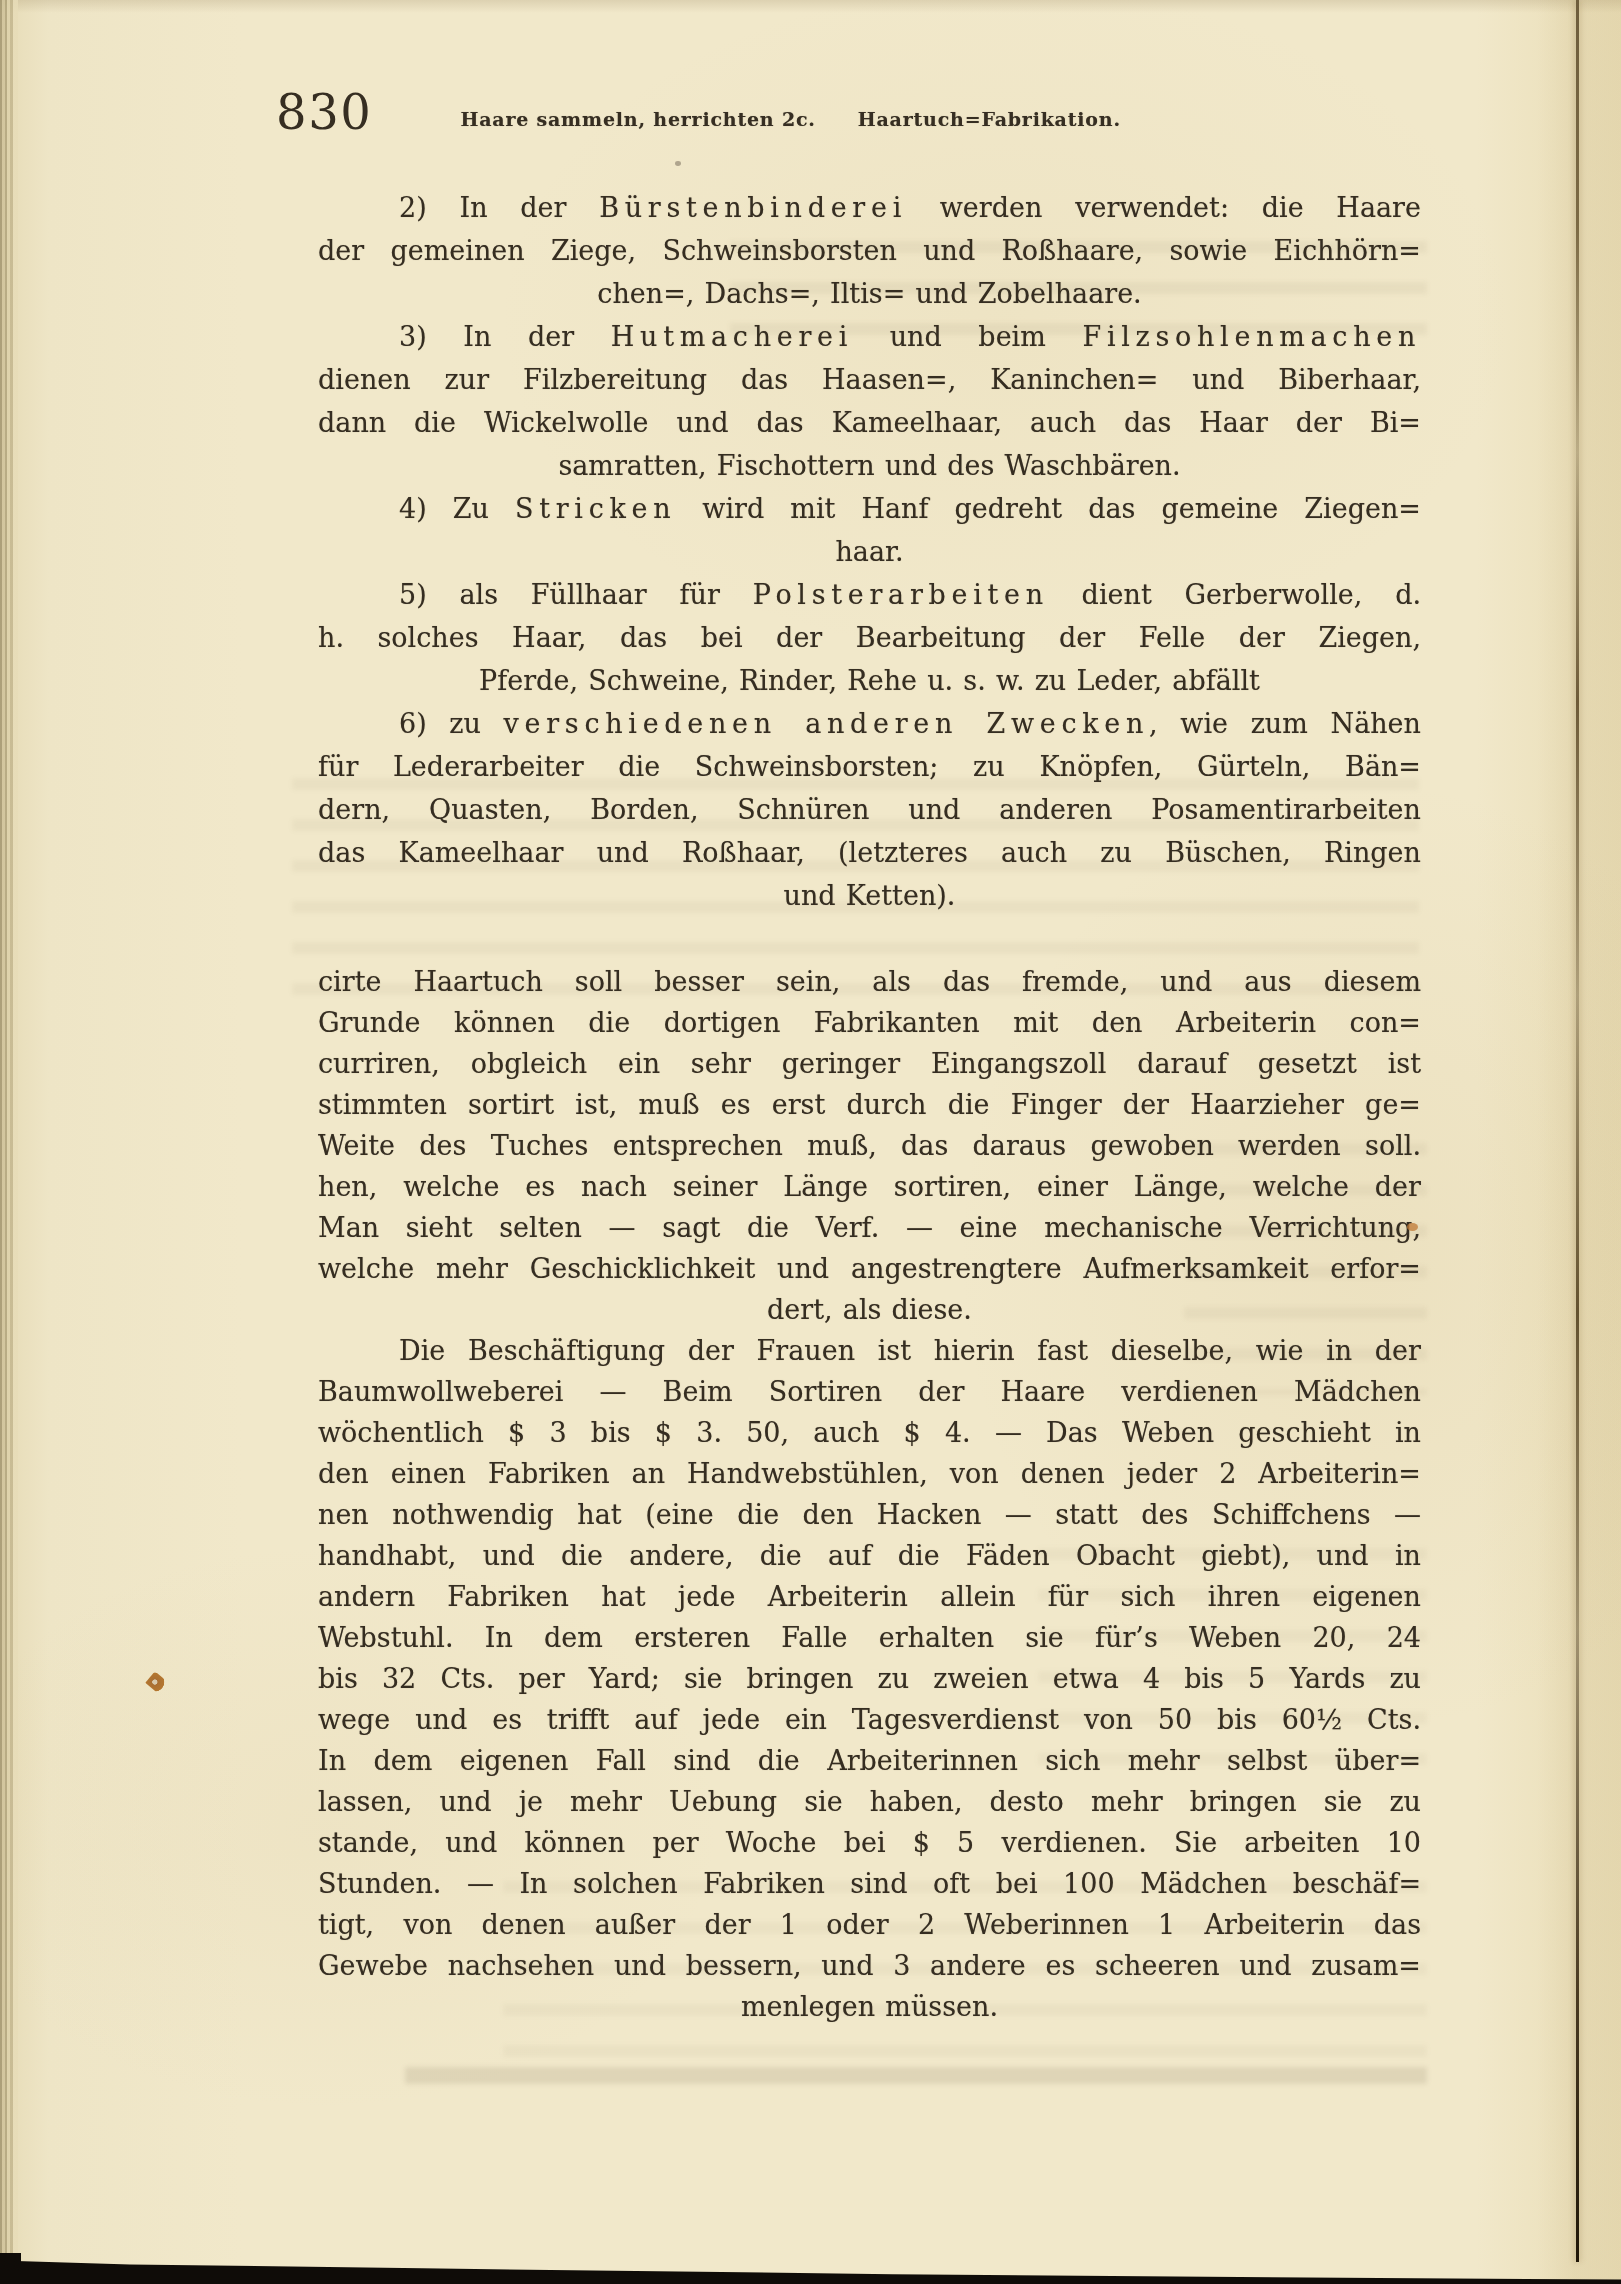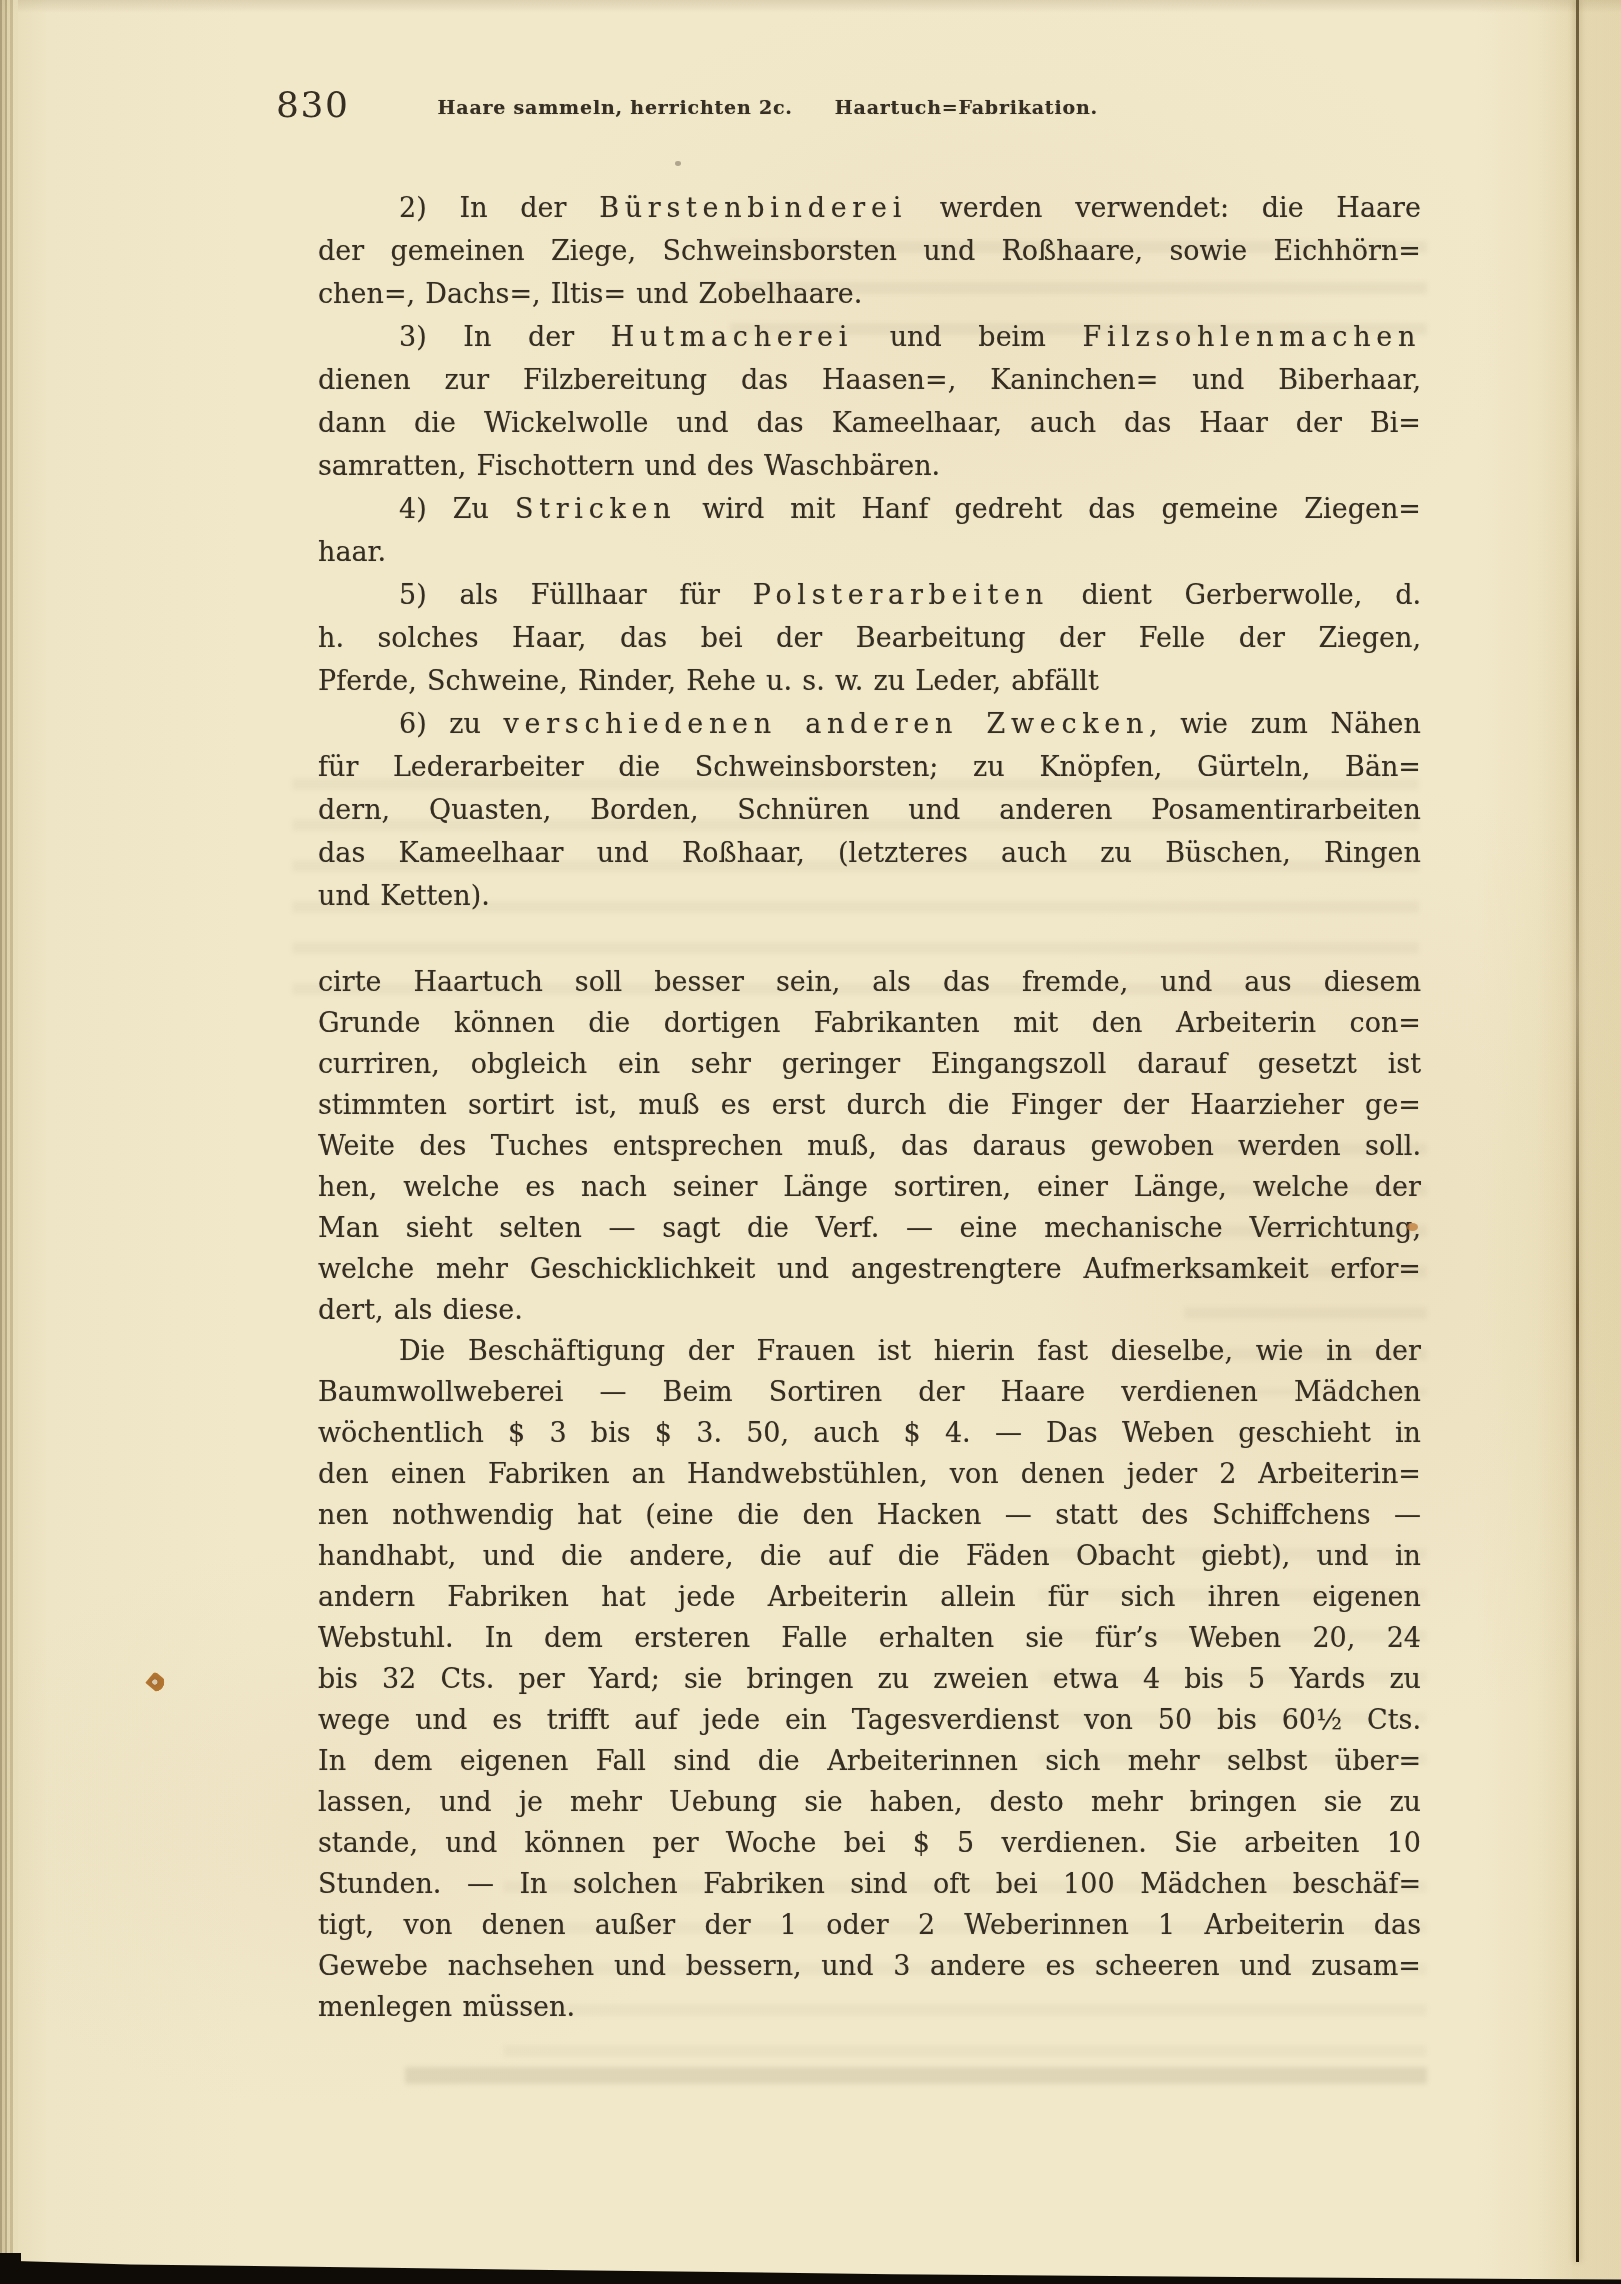--- a/index.html
+++ b/index.html
@@ -42,32 +42,32 @@
     background:repeating-linear-gradient(180deg, transparent 0 24px, rgba(128,112,82,.16) 24px 36px, transparent 36px 41px);}
   .g1{left:730px;top:217px;width:697px;height:138px;}
   .g2{left:292px;top:754px;width:1127px;height:243px;opacity:.42;}
   .g3{left:1184px;top:1119px;width:243px;height:276px;opacity:.45;}
   .g4{left:1038px;top:1524px;width:389px;height:268px;opacity:.35;}
   .g5{left:503px;top:1857px;width:924px;height:227px;opacity:.35;}
   .g6{left:405px;top:2056px;width:1022px;height:49px;opacity:.6;
     background:repeating-linear-gradient(180deg, transparent 0 11.4px, rgba(118,104,76,.25) 11.4px 27.6px, transparent 27.6px 49px);}
   
   .header{position:absolute;left:276px;top:84px;width:1145px;white-space:nowrap;color:#362e22;}
-  .pagenum{font-size:36px;letter-spacing:1.6px;vertical-align:-3.2px;}
+  .pagenum{font-size:48px;letter-spacing:1.6px;vertical-align:-3.2px;}
   .rt{font-size:19px;font-weight:bold;letter-spacing:0.8px;margin-left:88px;
     text-shadow:0 0 0.8px rgba(54,46,34,.45);}
   .rt2{margin-left:42px;}
   
   .text-block{position:absolute;left:276px;top:186px;width:1145px;
     font-size:27px;color:#352d21;word-spacing:1.6px;
     text-shadow:0 0 0.8px rgba(53,45,33,.40);}
   .para{line-height:43px;margin-left:42px;}
   .para:nth-child(6){margin-top:44px;}
   .para:nth-child(6),.para:nth-child(7){line-height:41px;}
-  .line{text-align:left;}
+  .line{text-align:center;}
   .line.just{text-align:justify;text-align-last:justify;}
   .line.ind{text-indent:81px;}
   .gesperrt{letter-spacing:5.7px;}
   .bold{font-weight:bold;}
 </style>
 </head>
 <body>
 
 <div class="page">
 

